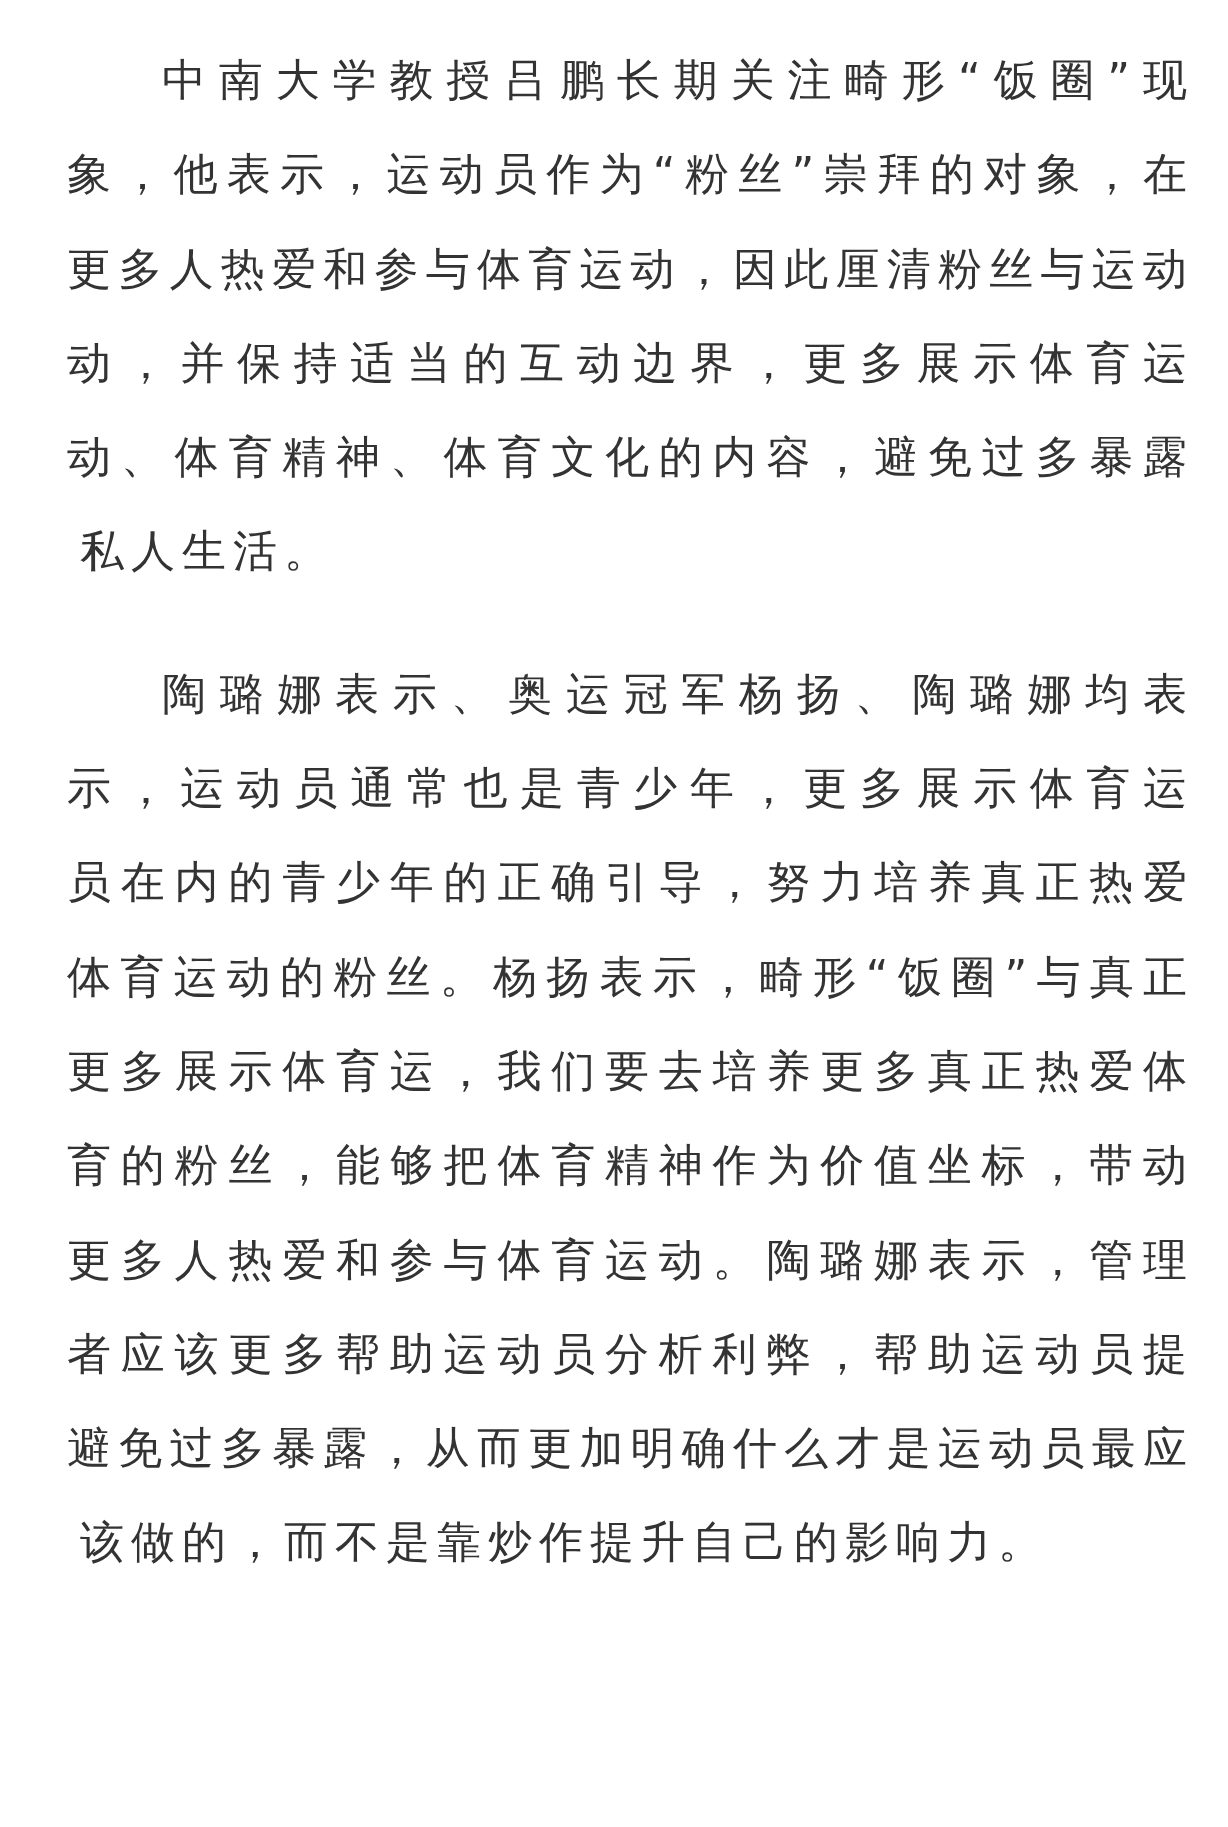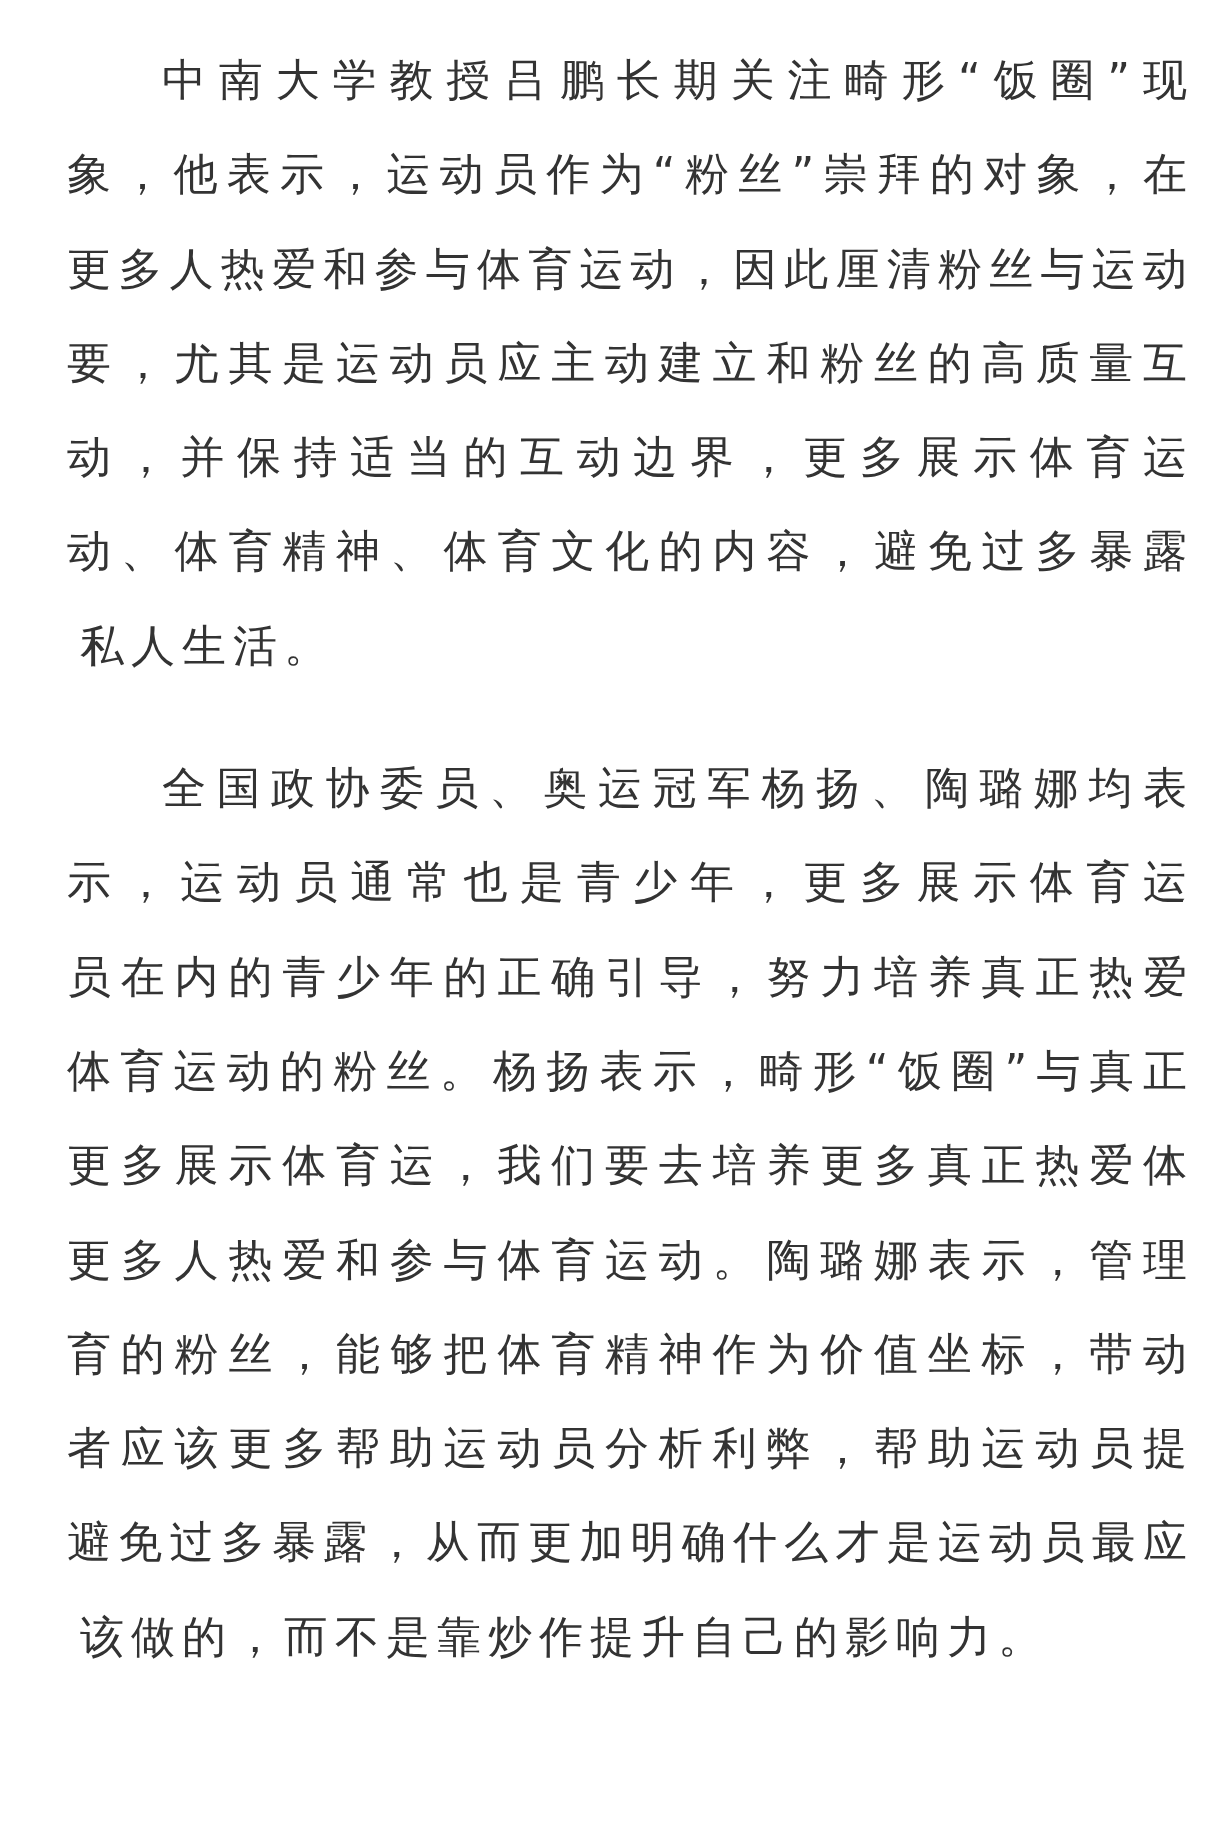--- a/index.html
+++ b/index.html
@@ -49,30 +49,29 @@
     }
   </style>
 </head>
 <body>
 
 <div class="article">
   <p class="para">
     <span class="line indent">中南大学教授吕鹏长期关注畸形“饭圈”现</span>
     <span class="line">象，他表示，运动员作为“粉丝”崇拜的对象，在</span>
     <span class="line">更多人热爱和参与体育运动，因此厘清粉丝与运动</span>
-    <span class="line">要，尤其是运动员应主动建立和粉丝的高质量互</span>
     <span class="line">动，并保持适当的互动边界，更多展示体育运</span>
     <span class="line">动、体育精神、体育文化的内容，避免过多暴露</span>
     <span class="line last">私人生活。</span>
   </p>
   <p class="para">
-    <span class="line indent">全国政协委员、奥运冠军杨扬、陶璐娜均表</span>
+    <span class="line indent">陶璐娜表示、奥运冠军杨扬、陶璐娜均表</span>
     <span class="line">示，运动员通常也是青少年，更多展示体育运</span>
     <span class="line">员在内的青少年的正确引导，努力培养真正热爱</span>
     <span class="line">体育运动的粉丝。杨扬表示，畸形“饭圈”与真正</span>
     <span class="line">更多展示体育运，我们要去培养更多真正热爱体</span>
+    <span class="line">育的粉丝，能够把体育精神作为价值坐标，带动</span>
     <span class="line">更多人热爱和参与体育运动。陶璐娜表示，管理</span>
-    <span class="line">育的粉丝，能够把体育精神作为价值坐标，带动</span>
     <span class="line">者应该更多帮助运动员分析利弊，帮助运动员提</span>
     <span class="line">避免过多暴露，从而更加明确什么才是运动员最应</span>
     <span class="line last">该做的，而不是靠炒作提升自己的影响力。</span>
   </p>
 </div>
 
 </body></html>

